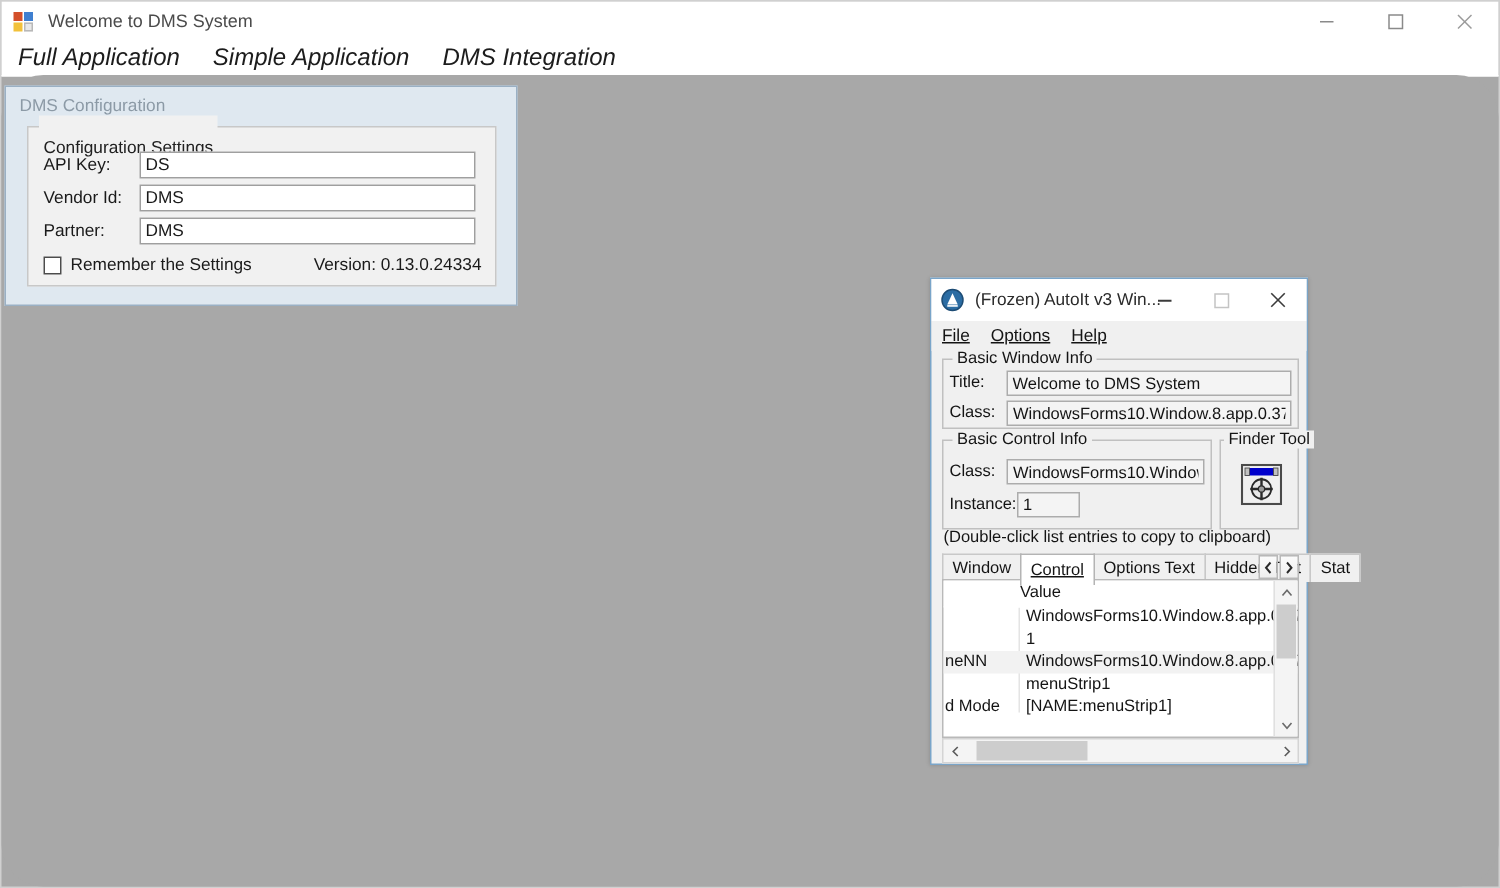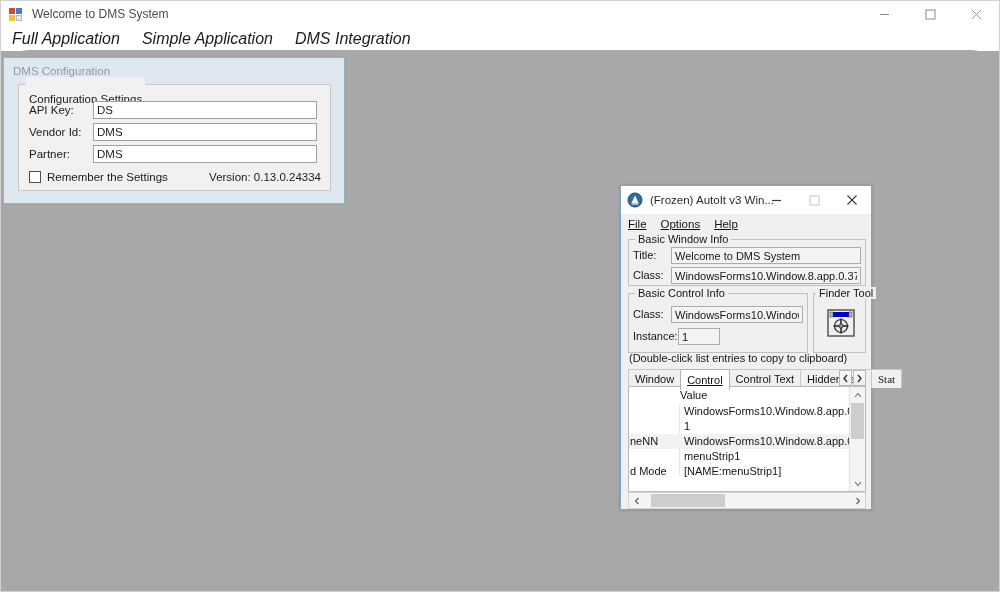--- a/index.html
+++ b/index.html
@@ -225,21 +225,21 @@
     height: 14px; line-height: 14px;
     box-sizing: content-box;
   }
   .tab.active {
     background: #ffffff;
     height: 16px; line-height: 16px;
     position: relative; z-index: 3;
     border-color: #b4b4b4;
     text-decoration: underline;
   }
-  .tab.clipped { overflow: hidden; font-family: Liberation Serif, serif; }
+  .tab.clipped { overflow: hidden; }
   .spinner-wrap {
     position: absolute; right: 0; top: 1px;
     display: flex; height: 16px;
   }
   .spin-btn {
     width: 13px; height: 16px;
     border: 1px solid #b8b8b8;
     background: linear-gradient(#fbfbfb,#eeeeee);
     box-sizing: border-box;
     display: flex; align-items: center; justify-content: center;
@@ -455,21 +455,21 @@
         <circle cx="14" cy="17" r="2.1" fill="#9a9a9a" stroke="#2a2a2a" stroke-width="0.8"></circle>
       </svg>
     </div>
 
     <div class="hint-text" style="top:166px;">(Double-click list entries to copy to clipboard)</div>
 
     <div class="tabstrip">
       <div class="tabrow">
         <div class="tab">Window</div>
         <div class="tab active">Control</div>
-        <div class="tab">Control Text</div>
+        <div class="tab">Options Text</div>
         <div class="tab">Hidden Text</div>
         <div class="tab clipped" style="max-width:24px;">Stat</div>
       </div>
       <div class="spinner-wrap">
         <div class="spin-btn">
           <svg width="7" height="9" viewBox="0 0 7 9">
             <path d="M5 1 L2 4.5 L5 8" fill="none" stroke="#2a2a2a" stroke-width="1.3"></path>
           </svg>
         </div>
         <div class="spin-btn">

